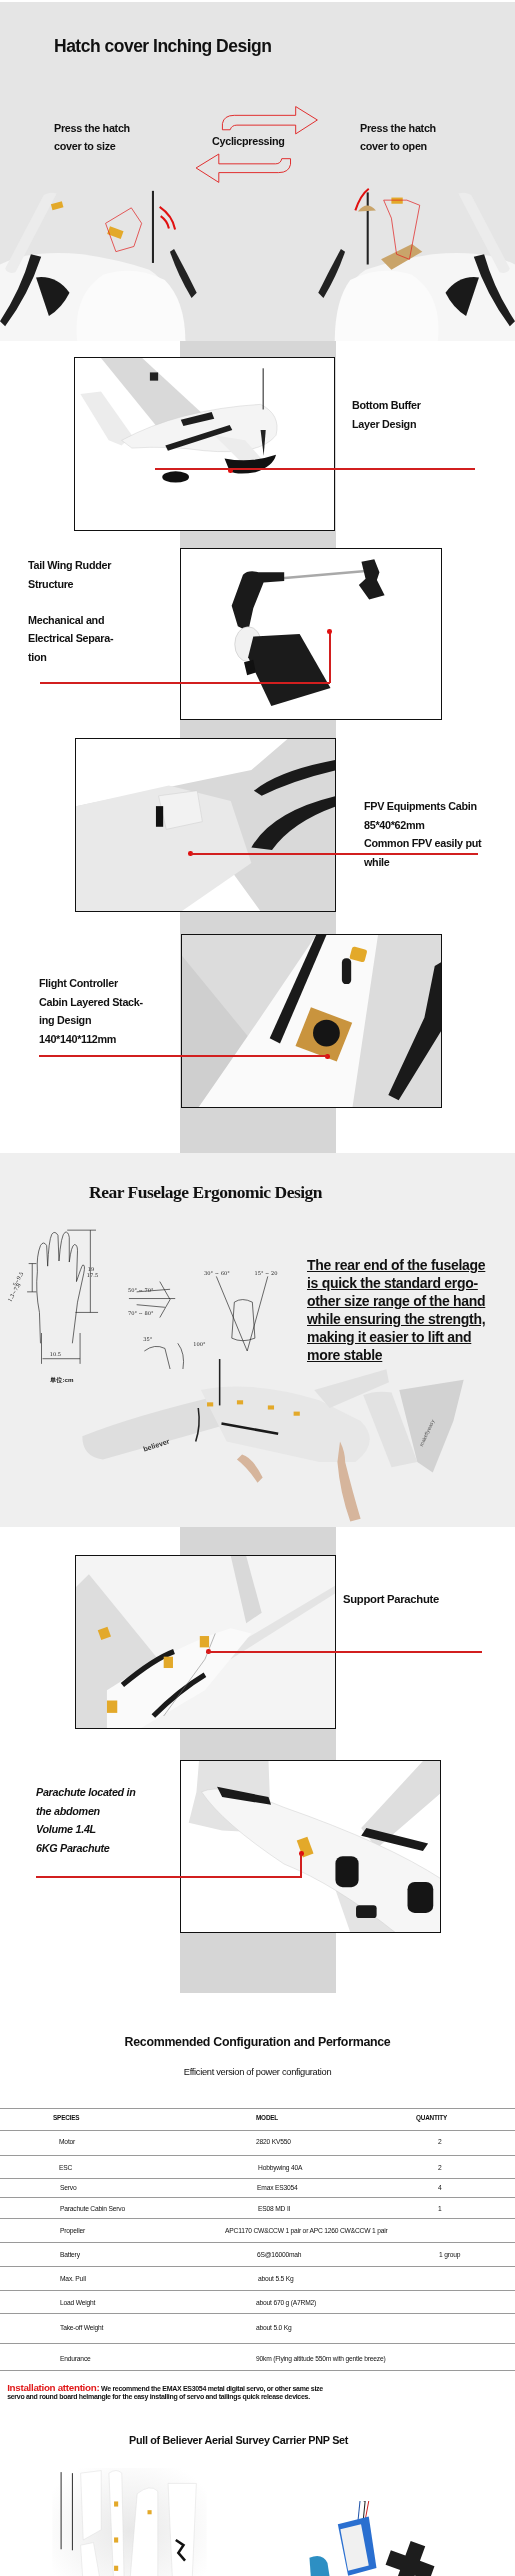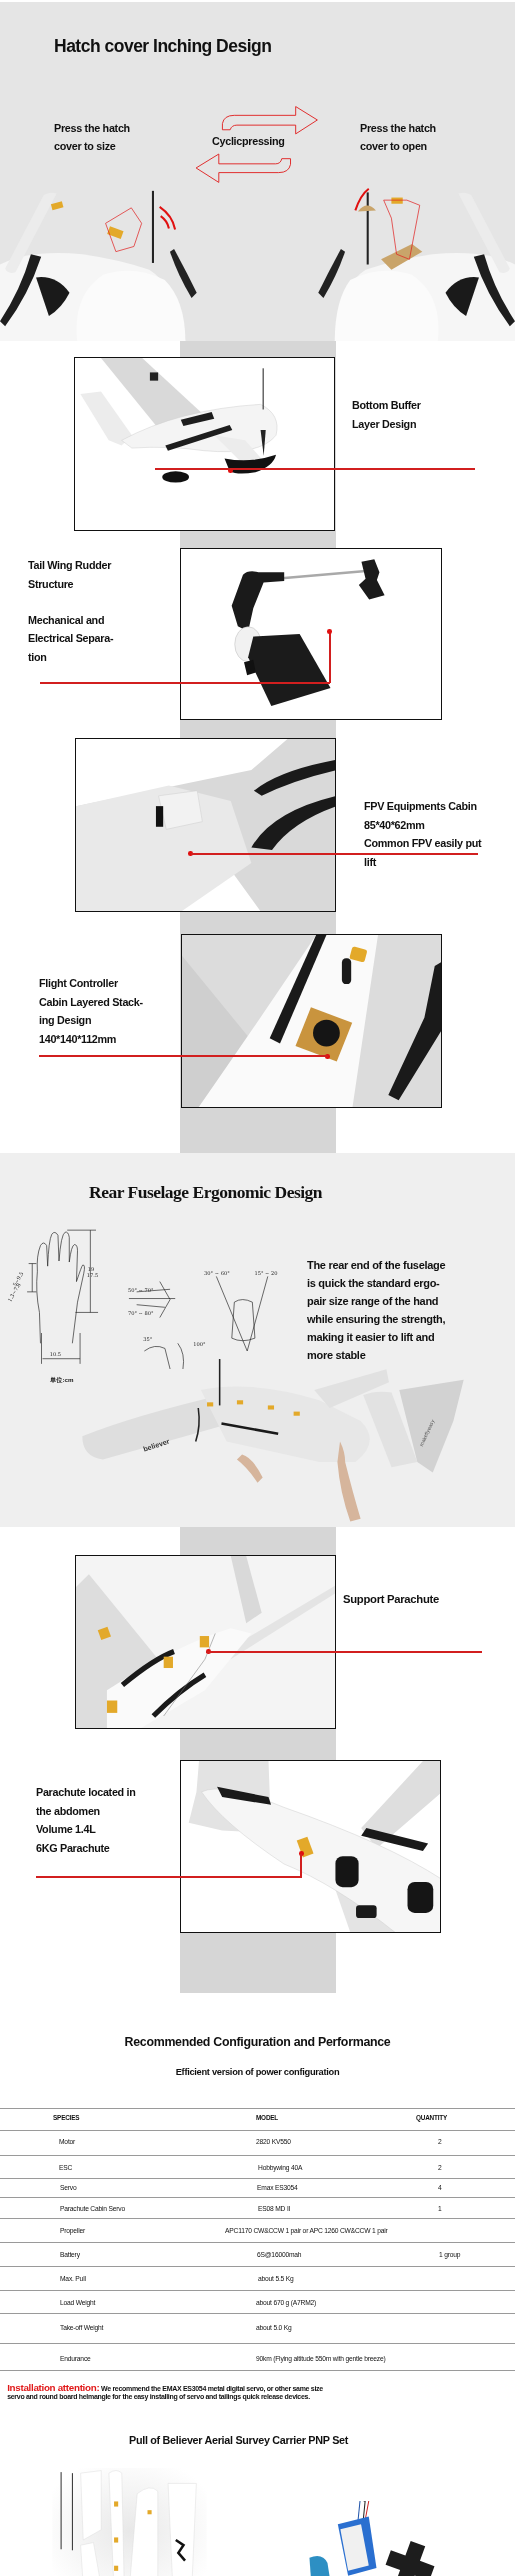--- a/index.html
+++ b/index.html
@@ -16,21 +16,21 @@
   .lbl { font-size: 10.8px; font-weight: bold; line-height: 18.5px; letter-spacing: -0.3px; color:#111; }
 
   .framebox { position: absolute; border: 0.5px solid #111; background: #fff; overflow: hidden; }
   .redline { position: absolute; height: 1.5px; background: #d21f1f; }
   .redv { position: absolute; width: 1.5px; background: #d21f1f; }
   .reddot { position: absolute; width: 4.6px; height: 4.6px; border-radius: 50%; background: #e01010; }
 
   #rear { left: 0; top: 1153px; width: 515px; height: 374px; background: #efefef; overflow: hidden; }
 
   .h2 { font-size: 12.4px; font-weight: bold; letter-spacing: -0.3px; text-align:center; }
-  .h3 { font-size: 10.3px; font-weight: bold; letter-spacing: -0.3px; text-align:center; }
+  .h3 { font-size: 10.3px; font-weight: normal; letter-spacing: -0.3px; text-align:center; }
   .spec-row { position:absolute; left:0; width:515px; border-top: 1px solid #9a9a9a; font-size: 6.7px; letter-spacing:-0.2px; }
   .spec-row span { position:absolute; white-space: nowrap; }
 
   .install { position:absolute; left:7.2px; top:2383px; width:505px; font-size:7px; font-weight:bold; letter-spacing:-0.3px; line-height:9.8px; color:#111; }
   .install .red { color:#e11919; font-size:9.8px; letter-spacing:-0.3px; }
 </style>
 </head>
 <body>
 
 <div class="abs" id="hatch">
@@ -138,21 +138,21 @@
     <path d="M345 100 Q395 60 506 40 L506 60 Q420 80 360 110 Z" fill="#1a1a1a"></path>
     <path d="M340 210 Q380 140 506 110 L506 130 Q420 160 380 215 Z" fill="#1a1a1a"></path>
   </svg>
   <div class="reddot" style="left:112px; top:112px;"></div>
 </div>
 <div class="redline" style="left:191px; top:853px; width:287px;"></div>
 <div class="abs lbl" style="left:364px; top:773px;margin-top:24px;">
   <div>FPV Equipments Cabin</div>
   <div>85*40*62mm</div>
   <div>Common FPV easily put</div>
-  <div>lift</div>
+  <div>while</div>
 </div>
 
 <div class="abs lbl" style="left:39px; top:974px;">
   <div>Flight Controller</div>
   <div>Cabin Layered Stack-</div>
   <div>ing Design</div>
   <div>140*140*112mm</div>
 </div>
 <div class="framebox" style="left:181px; top:934px; width:261px; height:174px;">
   <svg width="261" height="174" viewBox="0 0 506 337">
@@ -192,24 +192,24 @@
       <text x="248" y="130">50° ~ 70°</text>
       <text x="248" y="175">70° ~ 80°</text>
       <text x="278" y="225">35°</text>
       <text x="375" y="235">100°</text>
       <text x="396" y="98">30° ~ 60°</text>
       <text x="494" y="98">15° ~ 20</text>
     </g>
   </svg>
   <div class="abs" style="left:50px; top:223px; font-size:6.2px; font-weight:bold;">单位:cm</div>
 
-  <div class="abs lbl" style="left:307px; top:103px; line-height:18px; font-size:11px;">
+  <div class="abs lbl" style="left:307px; top:103px; line-height:18px; font-size:14px;text-decoration:underline;">
     <div>The rear end of the fuselage</div>
     <div>is quick the standard ergo-</div>
-    <div>pair size range of the hand</div>
+    <div>other size range of the hand</div>
     <div>while ensuring the strength,</div>
     <div>making it easier to lift and</div>
     <div>more stable</div>
   </div>
 
   <svg class="abs" style="left:72px; top:206px;" width="402" height="165" viewBox="0 0 780 320">
     <path d="M20 150 Q120 110 290 70 L360 110 L60 195 Q20 190 20 150 Z" fill="#dedede"></path>
     <path d="M250 60 Q350 40 480 80 L560 120 Q600 160 550 200 L480 200 L300 160 Z" fill="#e7e7e7"></path>
     <path d="M470 60 L610 20 L615 45 L500 95 Z" fill="#e1e1e1"></path>
     <path d="M565 70 Q590 60 620 65 L670 200 L620 210 Z" fill="#e2e2e2"></path>
@@ -241,21 +241,21 @@
     <rect x="240" y="155" width="18" height="22" fill="#e3a92a"></rect>
     <rect x="170" y="195" width="18" height="22" fill="#e3a92a"></rect>
     <rect x="60" y="280" width="20" height="24" fill="#e3a92a"></rect>
     <path d="M270 150 L250 200 L170 310" stroke="#777" stroke-width="1" fill="none"></path>
   </svg>
   <div class="reddot" style="left:130px; top:93px;"></div>
 </div>
 <div class="redline" style="left:206px; top:1651px; width:276px;"></div>
 <div class="abs lbl" style="left:343px; top:1590px; font-size:11.3px;">Support Parachute</div>
 
-<div class="abs lbl" style="left:36px; top:1783px;">
+<div class="abs lbl" style="left:36px; top:1783px;font-style:italic;">
   <div>Parachute  located in</div>
   <div>the abdomen</div>
   <div>Volume 1.4L</div>
   <div>6KG Parachute</div>
 </div>
 <div class="framebox" style="left:180px; top:1760px; width:261px; height:173px;">
   <svg width="261" height="173" viewBox="0 0 507 336">
     <rect width="507" height="336" fill="#ffffff"></rect>
     <path d="M35 0 L170 0 L175 140 L80 135 L15 120 L30 60 Z" fill="#e3e3e3"></path>
     <path d="M470 0 L507 0 L507 60 L380 170 L350 130 Z" fill="#dedede"></path>

